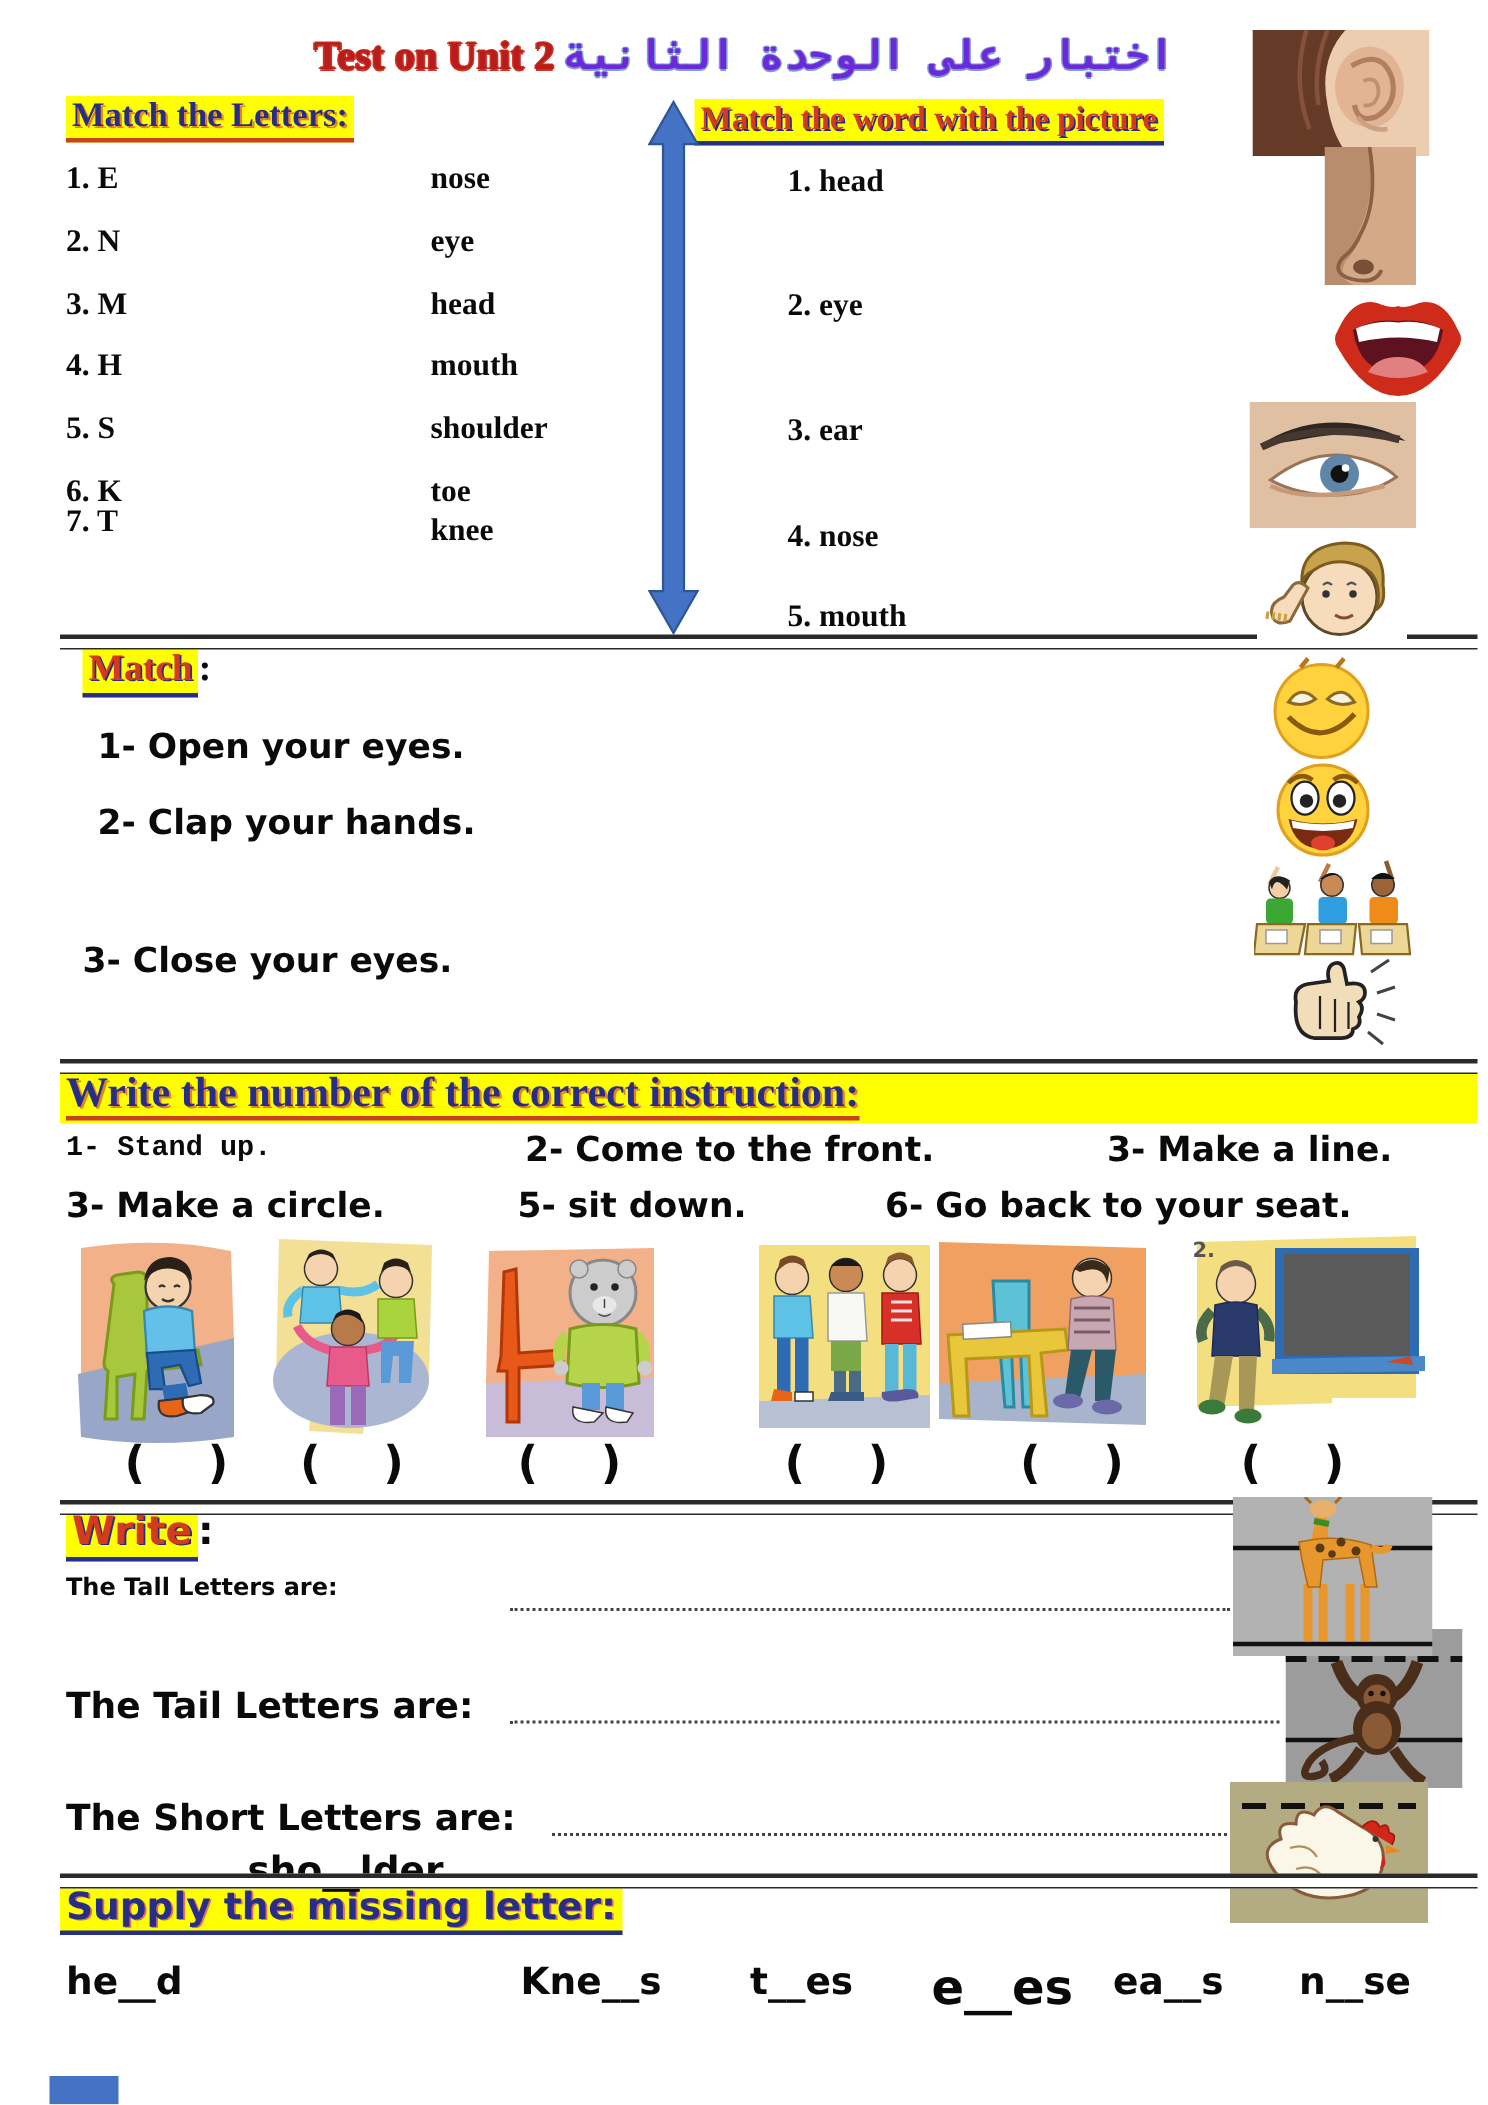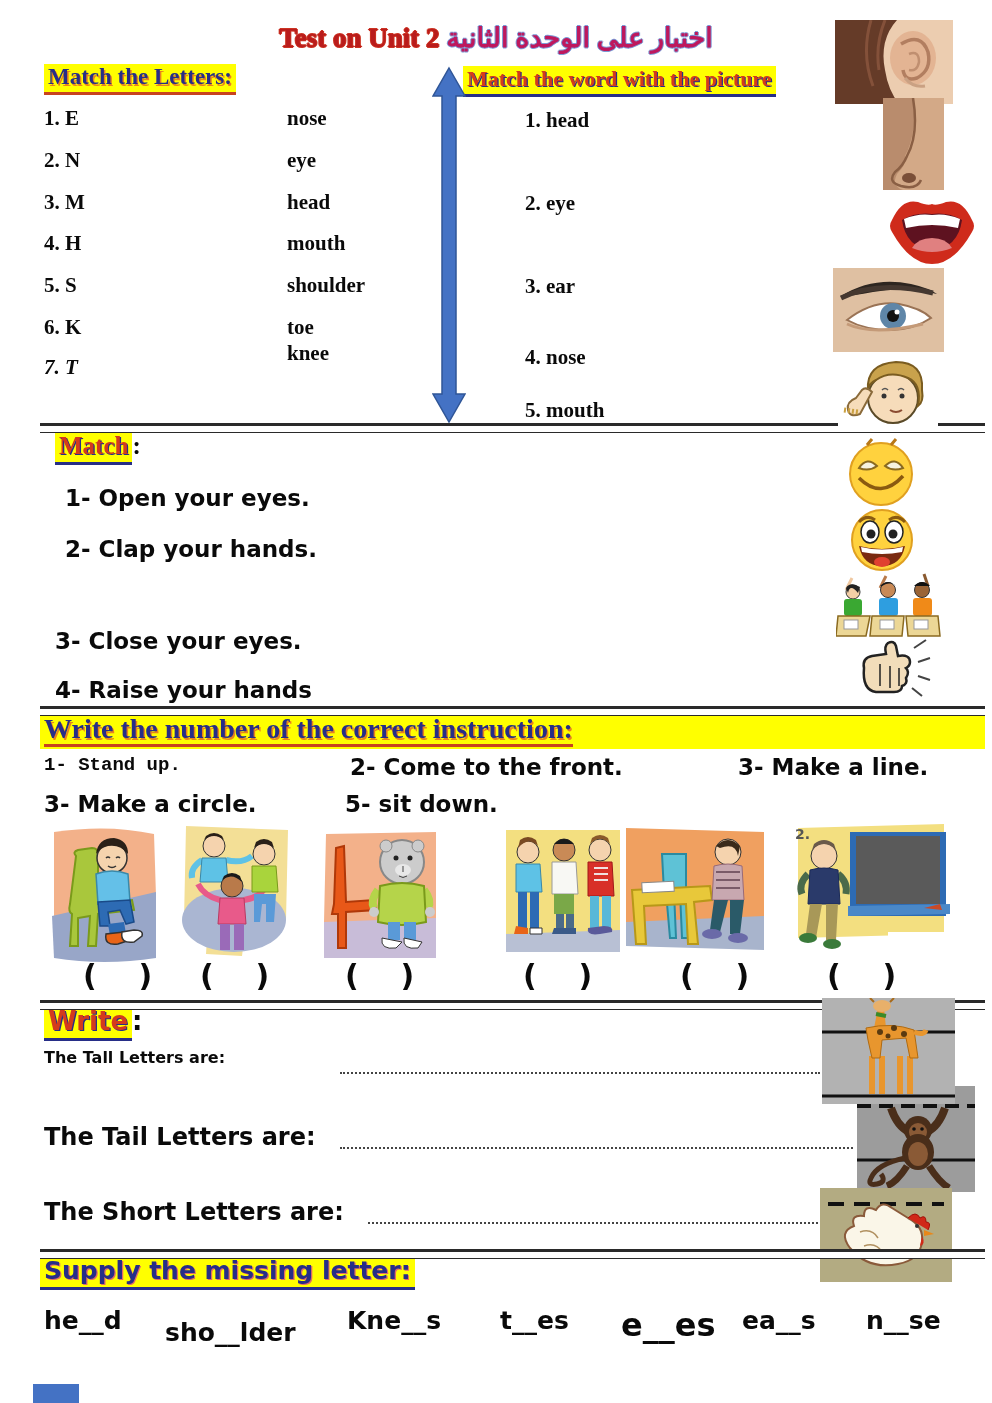--- a/index.html
+++ b/index.html
@@ -11,21 +11,21 @@
   .hl{background:var(--highlight,#ffff00);padding:0 4px 2px 4px;display:inline-block;}
   .h-navy{color:var(--header-navy,#272e87);
           text-shadow:1.5px 1.5px 0 var(--header-orange,#e8821e);
           border-bottom:3px solid #c8431f;}
   .h-red{color:var(--header-red,#d43b1c);
          text-shadow:1.2px 1.2px 0 var(--header-navy,#272e87);
          border-bottom:3px solid var(--header-navy,#272e87);}
   .rule{position:absolute;left:40px;width:945px;height:6px;background:#fff;
         border-top:3px solid #2a2a2a;border-bottom:1.5px solid #2a2a2a;z-index:5;}
   .t-latin{color:#b91c1c;text-shadow:1px 0 #cc3322,-1px 0 #cc3322,0 1px #cc3322,0 -1px #cc3322;}
-  .t-arabic{color:#be185d;text-shadow:1px 0 #7d9bd6,-1px 0 #7d9bd6,0 1px #7d9bd6,0 -1px #7d9bd6;}
+  .t-arabic{color:#6d28d9;text-shadow:1px 0 #7d9bd6,-1px 0 #7d9bd6,0 1px #7d9bd6,0 -1px #7d9bd6;font-family:Liberation Mono, monospace;}
   .pair-num{left:44px;font-size:21px;}
   .pair-word{left:287px;font-size:21px;}
   .ritem{left:525px;font-size:21px;}
   .pre{white-space:pre;}
   .leader{position:absolute;border-bottom:2.5px dotted #444;height:2px;}
   .sv{position:absolute;line-height:0;}
   .sv svg{display:block;width:100%;height:100%;}
 </style>
 </head>
 <body>
@@ -49,21 +49,21 @@
   <div class="abs fs pair-num" style="top:148px;">2. N</div>
   <div class="abs fs pair-word" style="top:148px;">eye</div>
   <div class="abs fs pair-num" style="top:190px;">3. M</div>
   <div class="abs fs pair-word" style="top:190px;">head</div>
   <div class="abs fs pair-num" style="top:231px;">4. H</div>
   <div class="abs fs pair-word" style="top:231px;">mouth</div>
   <div class="abs fs pair-num" style="top:273px;">5. S</div>
   <div class="abs fs pair-word" style="top:273px;">shoulder</div>
   <div class="abs fs pair-num" style="top:315px;">6. K</div>
   <div class="abs fs pair-word" style="top:315px;">toe</div>
-  <div class="abs fs pair-num" style="top:355px;font-style:italic;">7. T</div>
+  <div class="abs fs pair-num" style="top:335px;">7. T</div>
   <div class="abs fs pair-word" style="top:341px;">knee</div>
 
   <div class="sv" style="left:432px;top:66px;width:34px;height:358px;">
     <svg viewBox="0 0 34 358">
         <path d="M17,2 L33,30 L24,30 L24,328 L33,328 L17,356 L1,328 L10,328 L10,30 L1,30 Z" fill="#4472c4" stroke="#2f5597" stroke-width="1.5"></path>
       </svg>
   </div>
 
   <div class="abs fs ritem" style="top:108px;">1. head</div>
   <div class="abs fs ritem" style="top:191px;">2. eye</div>
@@ -125,21 +125,20 @@
   </div>
 
   <div class="rule" style="top:423px;"></div>
 
   <div class="abs fs" style="top:432px;left:55px;font-size:25px;">
     <span class="hl h-red">Match</span><span>:</span>
   </div>
   <div class="abs fc" style="top:485px;left:65px;font-size:23px;">1- Open your eyes.</div>
   <div class="abs fc" style="top:536px;left:65px;font-size:23px;">2- Clap your hands.</div>
   <div class="abs fc" style="top:628px;left:55px;font-size:23px;">3- Close your eyes.</div>
-  <div class="abs fc" style="top:677px;left:55px;font-size:23px;">4- Raise your hands</div>
 
   <div class="sv" style="left:845px;top:438px;width:72px;height:70px;">
     <svg viewBox="0 0 72 70">
       <circle cx="36" cy="36" r="31" fill="#ffd23e" stroke="#e0a020" stroke-width="2"></circle>
       <path d="M22 7 L27 1 M46 7 L51 1" stroke="#b87818" stroke-width="3"></path>
       <path d="M14 30 Q22 18 32 28 Q24 34 14 30 Z" fill="#f7f3e0" stroke="#8a6a20" stroke-width="2"></path>
       <path d="M58 30 Q50 18 40 28 Q48 34 58 30 Z" fill="#f7f3e0" stroke="#8a6a20" stroke-width="2"></path>
       <path d="M14 40 Q36 62 58 38" fill="none" stroke="#8a5a10" stroke-width="3.5"></path>
     </svg>
   </div>
@@ -191,20 +190,21 @@
   <div class="rule" style="top:706px;"></div>
 
   <div class="abs" style="top:713px;left:40px;width:945px;height:36px;background:var(--highlight,#ffff00);">
     <span class="fs h-navy" style="font-size:28px;margin-left:4px;">Write the number of the correct instruction:</span>
   </div>
   <div class="abs fc" style="top:754px;left:44px;font-size:19px;font-family:Liberation Mono, monospace;">1- Stand up.</div>
   <div class="abs fc" style="top:754px;left:350px;font-size:23px;text-align:center;">2- Come to the front.</div>
   <div class="abs fc" style="top:754px;left:738px;font-size:23px;">3- Make a line.</div>
   <div class="abs fc" style="top:791px;left:44px;font-size:23px;">3- Make a circle.</div>
   <div class="abs fc" style="top:791px;left:345px;font-size:23px;">5- sit down.</div>
+  <div class="abs fc" style="top:791px;left:590px;font-size:23px;">6- Go back to your seat.</div>
 
   <div class="sv" style="left:48px;top:826px;width:112px;height:138px;">
     <svg viewBox="0 0 112 138">
       <path d="M6 6 Q60 -2 106 8 L108 70 L6 92 Z" fill="#f3b18a"></path>
       <path d="M4 90 L108 66 L108 132 Q56 140 6 132 Z" fill="#98a6c8"></path>
       <path d="M28 30 Q24 26 30 24 L44 22 Q50 22 50 28 L50 78 L84 74 L86 84 L50 88 L48 120 L40 120 L42 90 L30 92 L30 120 L22 120 L24 88 Q20 86 22 78 Z" fill="#a9c73c" stroke="#7a9a1a" stroke-width="2"></path>
       <circle cx="64" cy="32" r="15" fill="#f5d3ae" stroke="#333" stroke-width="1.5"></circle>
       <path d="M48 28 Q50 12 66 12 Q80 14 80 28 Q72 18 60 20 Q52 22 48 28 Z" fill="#2a2018"></path>
       <path d="M58 32 Q60 30 62 32 M68 32 Q70 30 72 32 M60 40 Q64 43 68 40" stroke="#333" fill="none" stroke-width="1.5"></path>
       <path d="M48 48 Q64 42 80 48 L82 76 L50 78 Z" fill="#64c0e8" stroke="#3a88a8" stroke-width="1.5"></path>
@@ -384,21 +384,21 @@
       <path d="M102 48 Q106 56 100 58 Z" fill="#d02818"></path>
     </svg>
   </div>
 
   <div class="rule" style="top:1249px;"></div>
 
   <div class="abs fc" style="top:1256px;left:40px;font-size:25px;font-weight:700;">
     <span class="hl" style="color:var(--header-navy,#272e87);text-shadow:1.2px 1.2px 0 #e06a6a;border-bottom:3px solid var(--header-navy,#272e87);">Supply the missing letter:</span>
   </div>
   <div class="abs fc" style="top:1306px;left:44px;font-size:25px;font-weight:700;">he__d</div>
-  <div class="abs fc" style="top:1318px;left:165px;font-size:25px;font-weight:700;">sho__lder</div>
+  <div class="abs fc" style="top:1232px;left:165px;font-size:25px;font-weight:700;">sho__lder</div>
   <div class="abs fc" style="top:1306px;left:347px;font-size:25px;font-weight:700;">Kne__s</div>
   <div class="abs fc" style="top:1306px;left:500px;font-size:25px;font-weight:700;">t__es</div>
   <div class="abs fc" style="top:1306px;left:621px;font-size:32px;font-weight:700;">e__es</div>
   <div class="abs fc" style="top:1306px;left:742px;font-size:25px;font-weight:700;">ea__s</div>
   <div class="abs fc" style="top:1306px;left:866px;font-size:25px;font-weight:700;">n__se</div>
 
   <div class="abs" style="top:1384px;left:33px;width:46px;height:19px;background:var(--accent-blue,#4472c4);"></div>
 
 </div>
 

